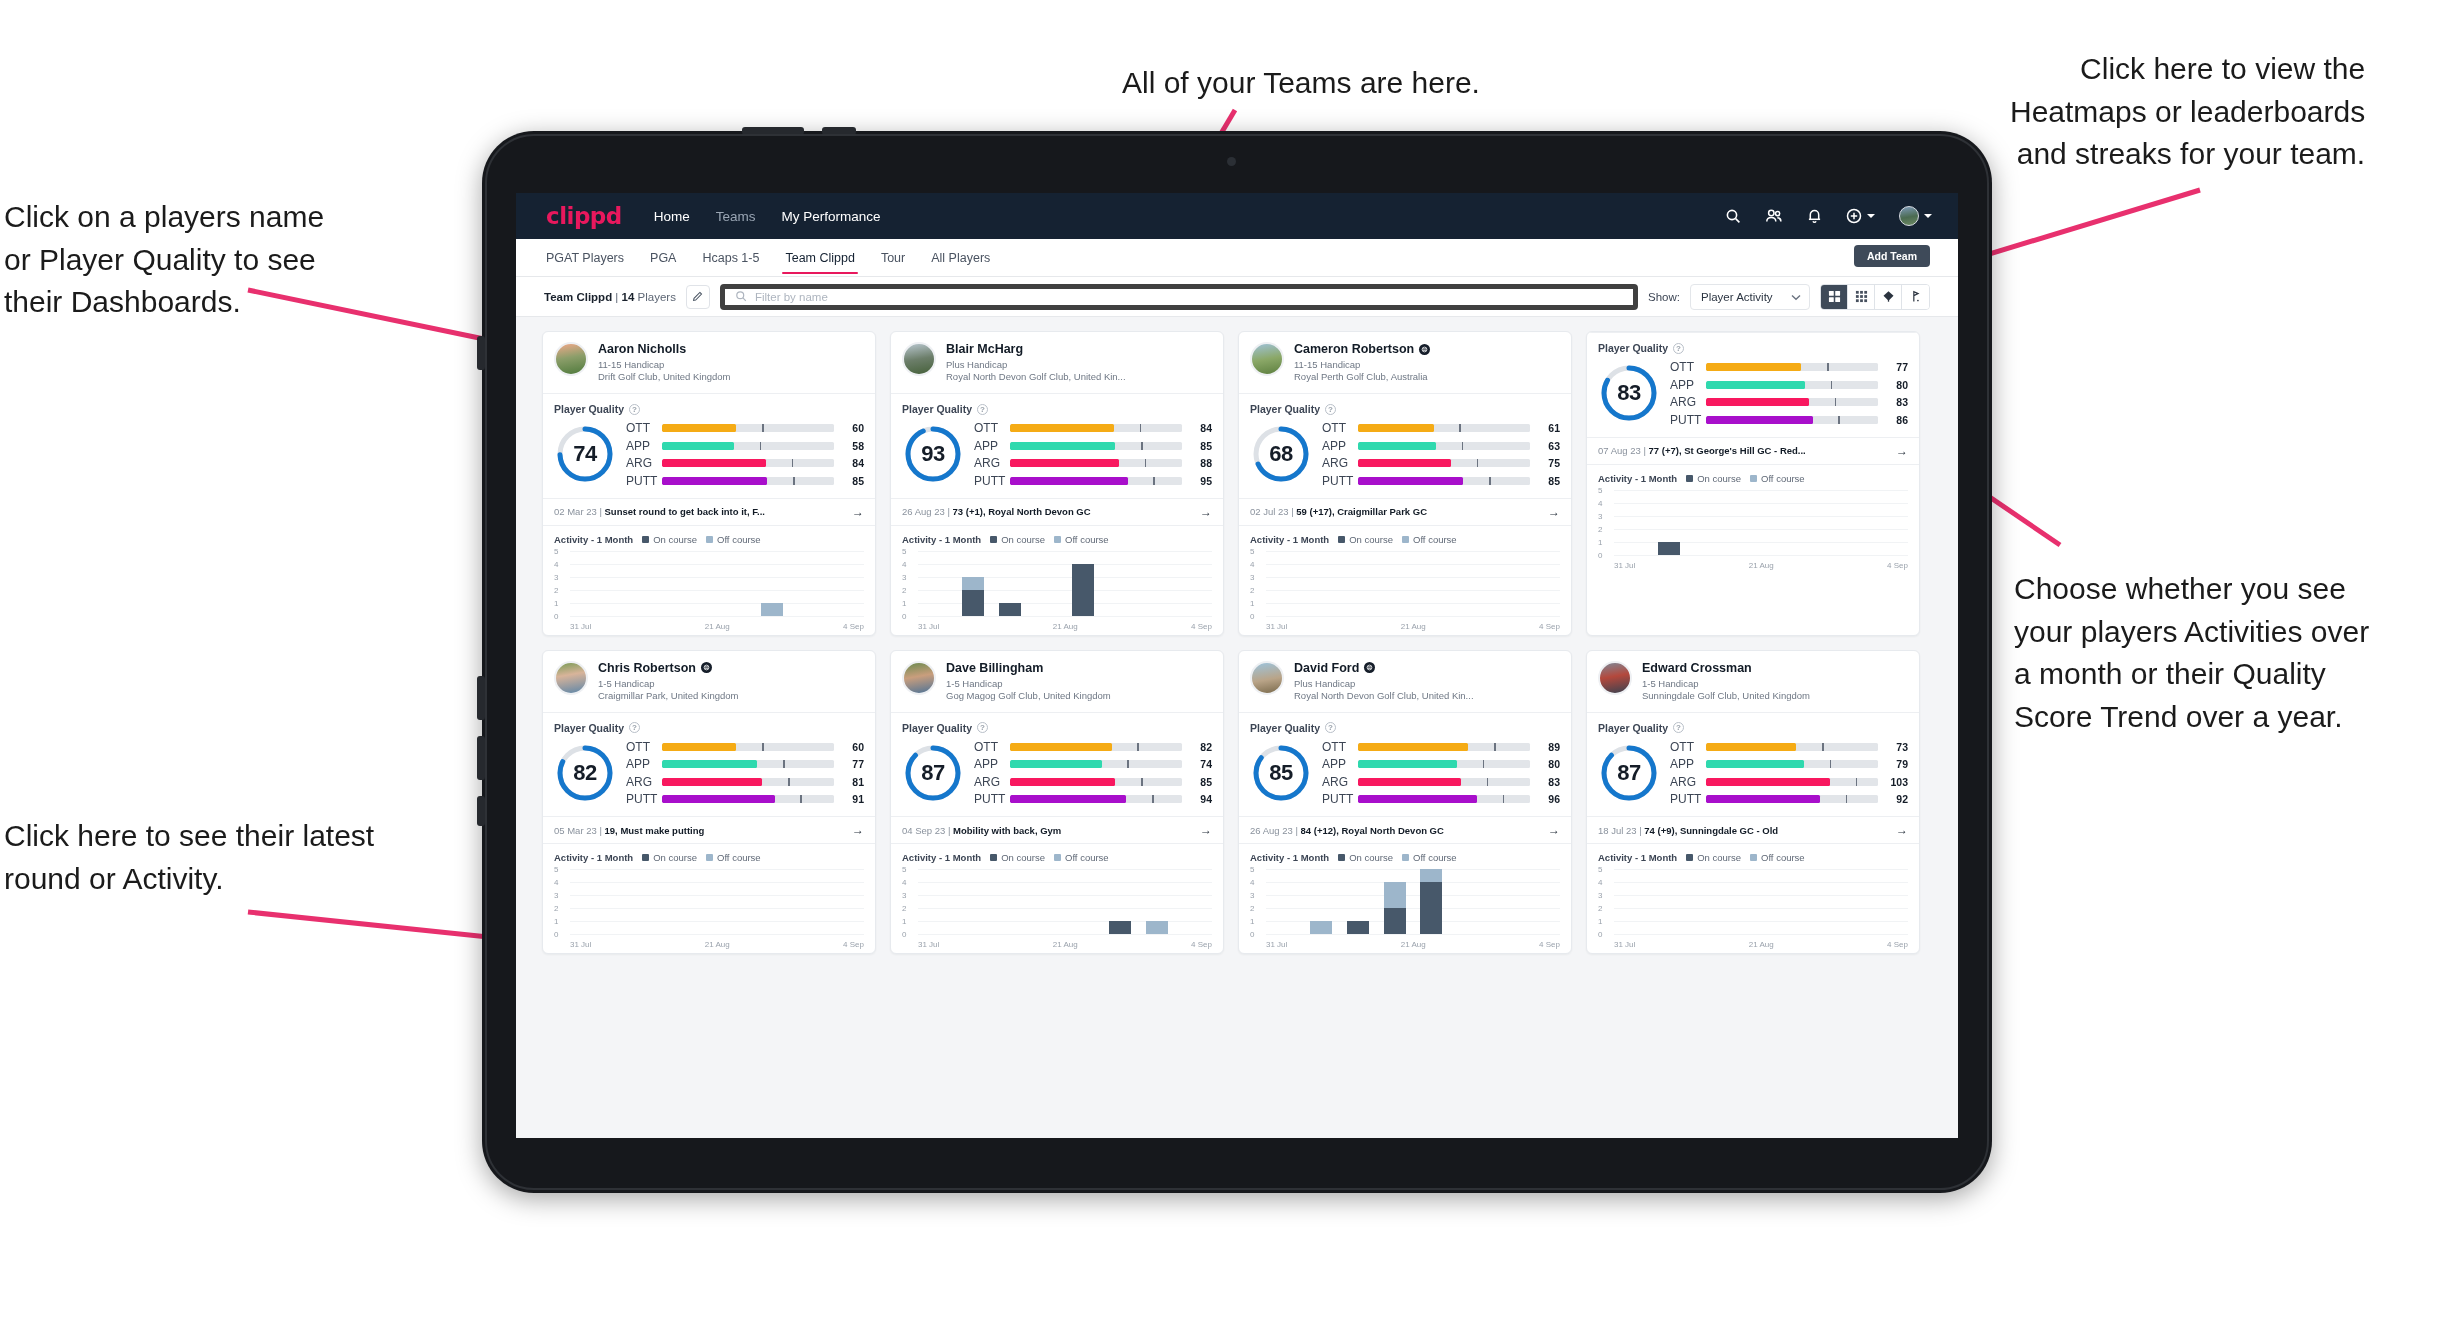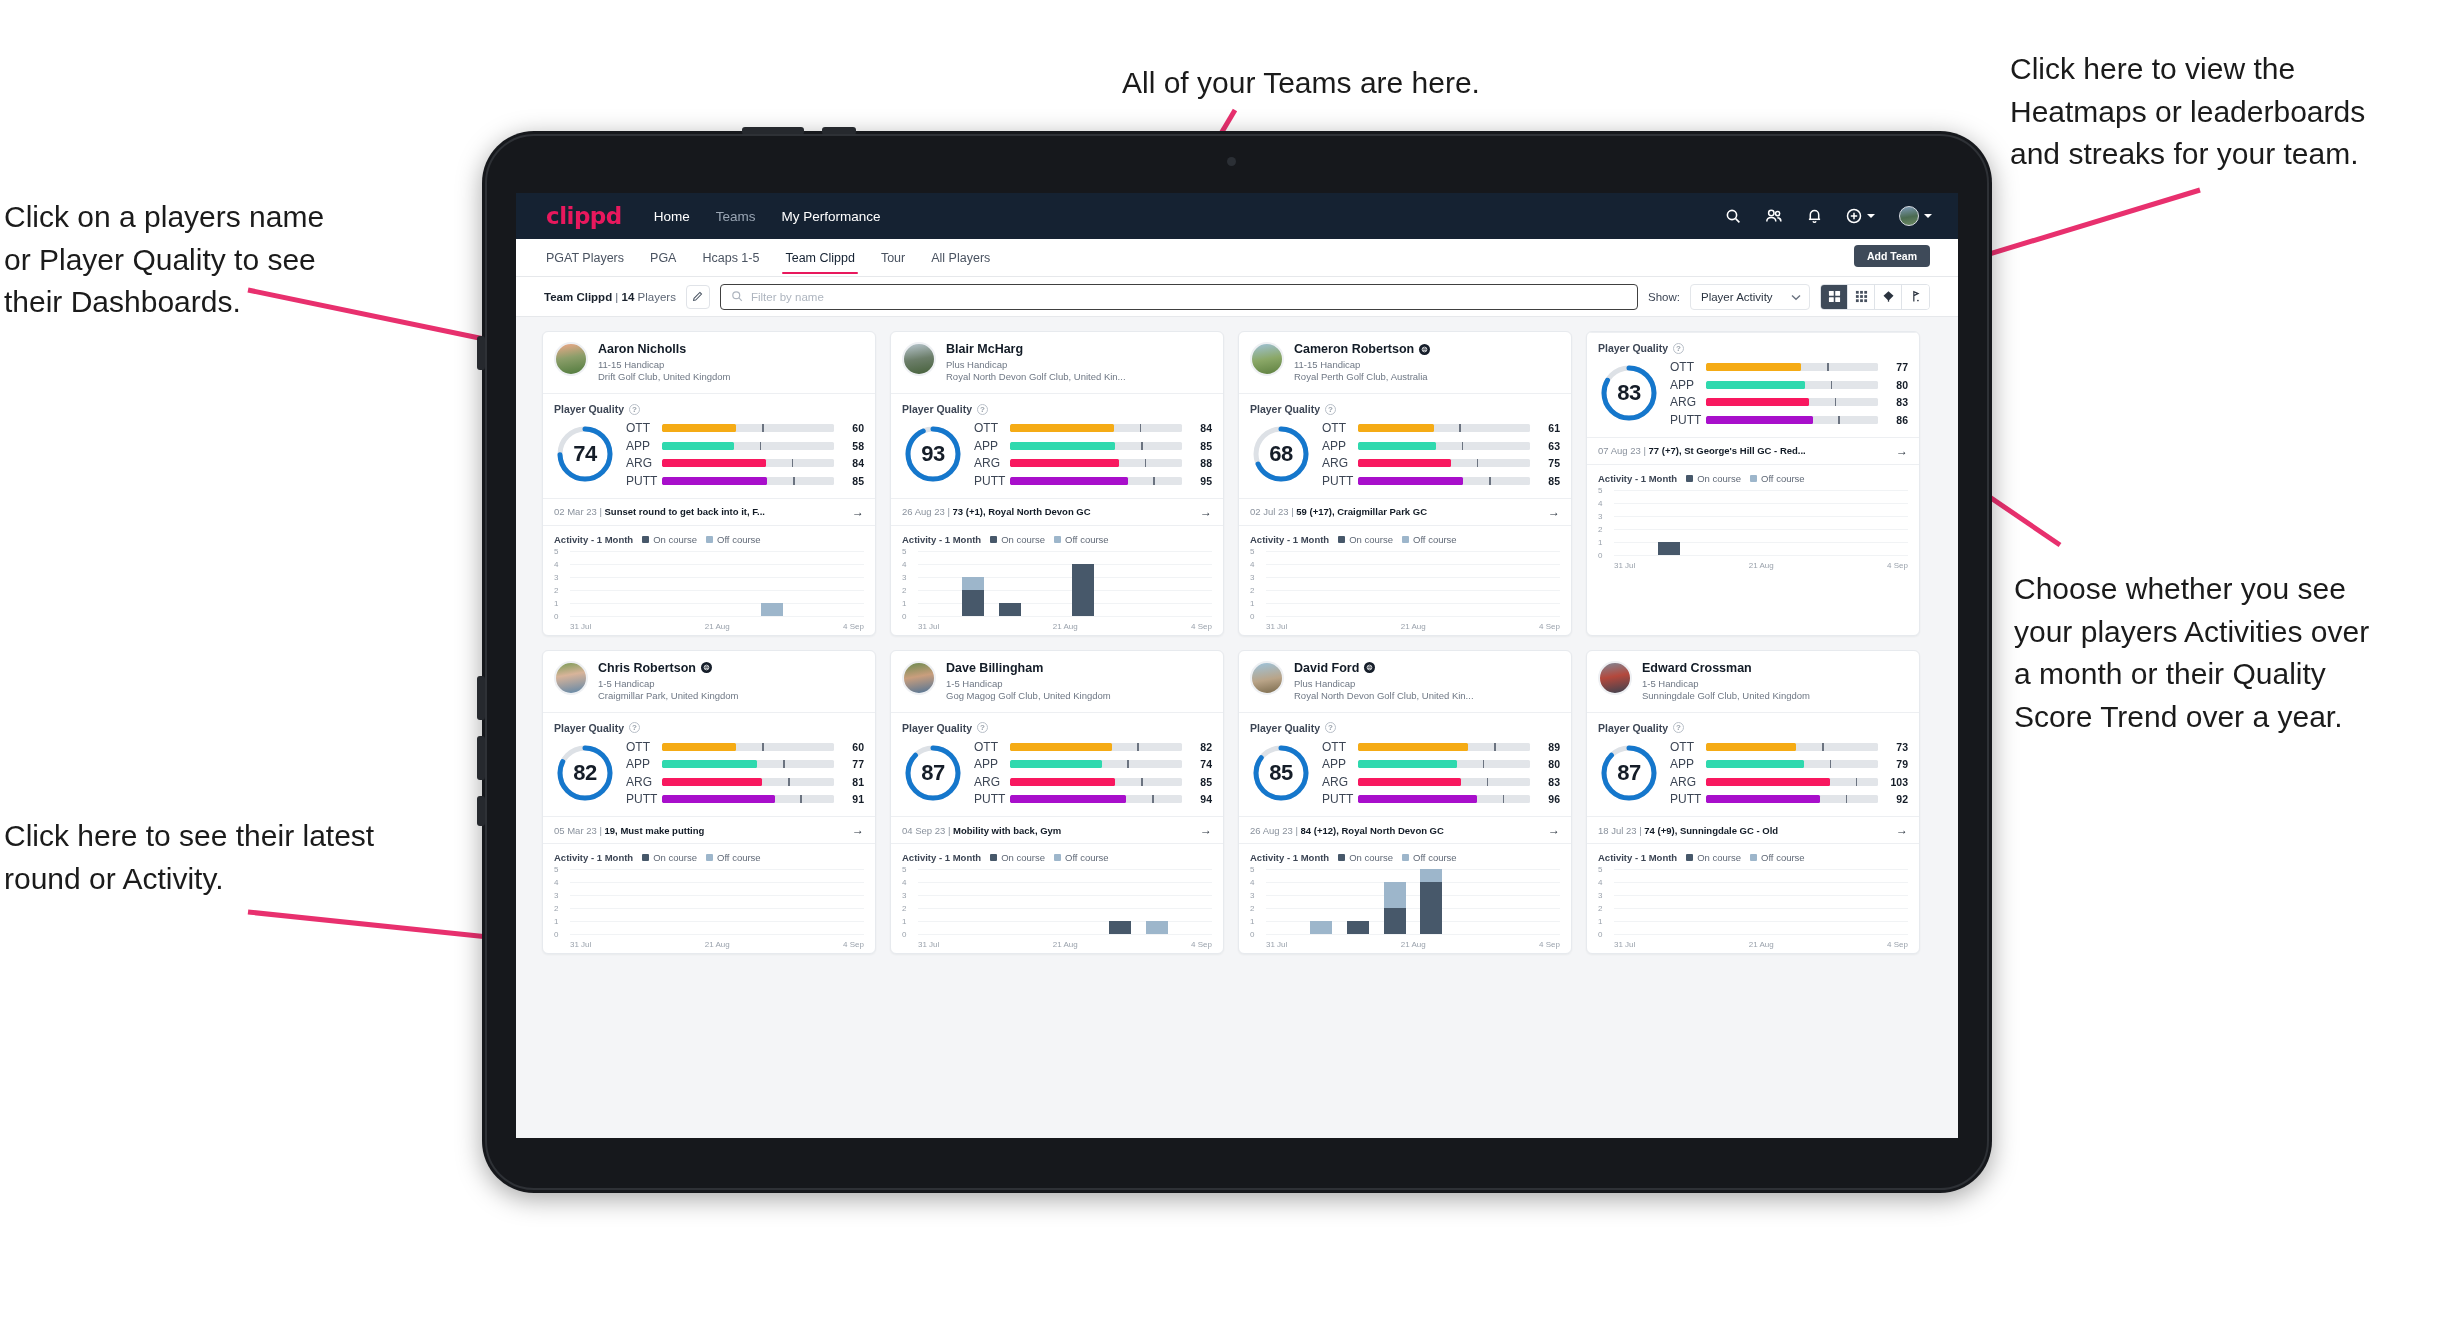--- a/index.html
+++ b/index.html
@@ -98,21 +98,21 @@
     height:40px; background:#ffffff; display:flex; align-items:center;
     padding:0 28px; border-bottom:1px solid #e6e8eb; gap:10px;
   }
   .teamlabel { font-size:11.5px; color:#19212c; font-weight:700; white-space:nowrap; }
   .teamlabel .light { font-weight:400; color:#5d6674; }
   .pencil-btn {
     width:24px; height:24px; border:1px solid #e0e3e8; border-radius:4px;
     display:flex; align-items:center; justify-content:center; background:#fff;
   }
   .searchbox {
-    flex:1; height:26px; border:1px solid #404040; border-radius:4px;
+    flex:1; height:26px; border:5px solid #404040; border-radius:4px;
     display:flex; align-items:center; gap:8px; padding:0 10px; background:#fff;
   }
   .searchbox .ph { font-size:11.5px; color:#aeb5bf; }
   .showlabel { font-size:11.5px; color:#3c4554; }
   .select {
     width:120px; height:26px; border:1px solid #e3e6ea; border-radius:4px;
     background:#fff; display:flex; align-items:center; justify-content:space-between;
     padding:0 8px 0 10px; font-size:11.5px; color:#2c3542;
   }
   .viewgroup { display:flex; border:1px solid #dfe3e8; border-radius:4px; overflow:hidden; height:26px; }
@@ -203,21 +203,21 @@
   .xaxis { display:flex; justify-content:space-between; margin-left:16px;
            padding-top:5px; font-size:8px; color:#9aa2ac; }
 </style>
 </head>
 <body>
 
 <div id="root">
 
   <div class="annot" style="left:1122px; top:62px;">All of your Teams are here.</div>
 
-  <div class="annot" style="left:2010px; top:48px;">Click here to view the
+  <div class="annot" style="left:2010px; top:48px;text-align:right;">Click here to view the
 Heatmaps or leaderboards
 and streaks for your team.</div>
 
   <div class="annot" style="left:4px; top:196px;">Click on a players name
 or Player Quality to see
 their Dashboards.</div>
 
   <div class="annot" style="left:2014px; top:568px;">Choose whether you see
 your players Activities over
 a month or their Quality

